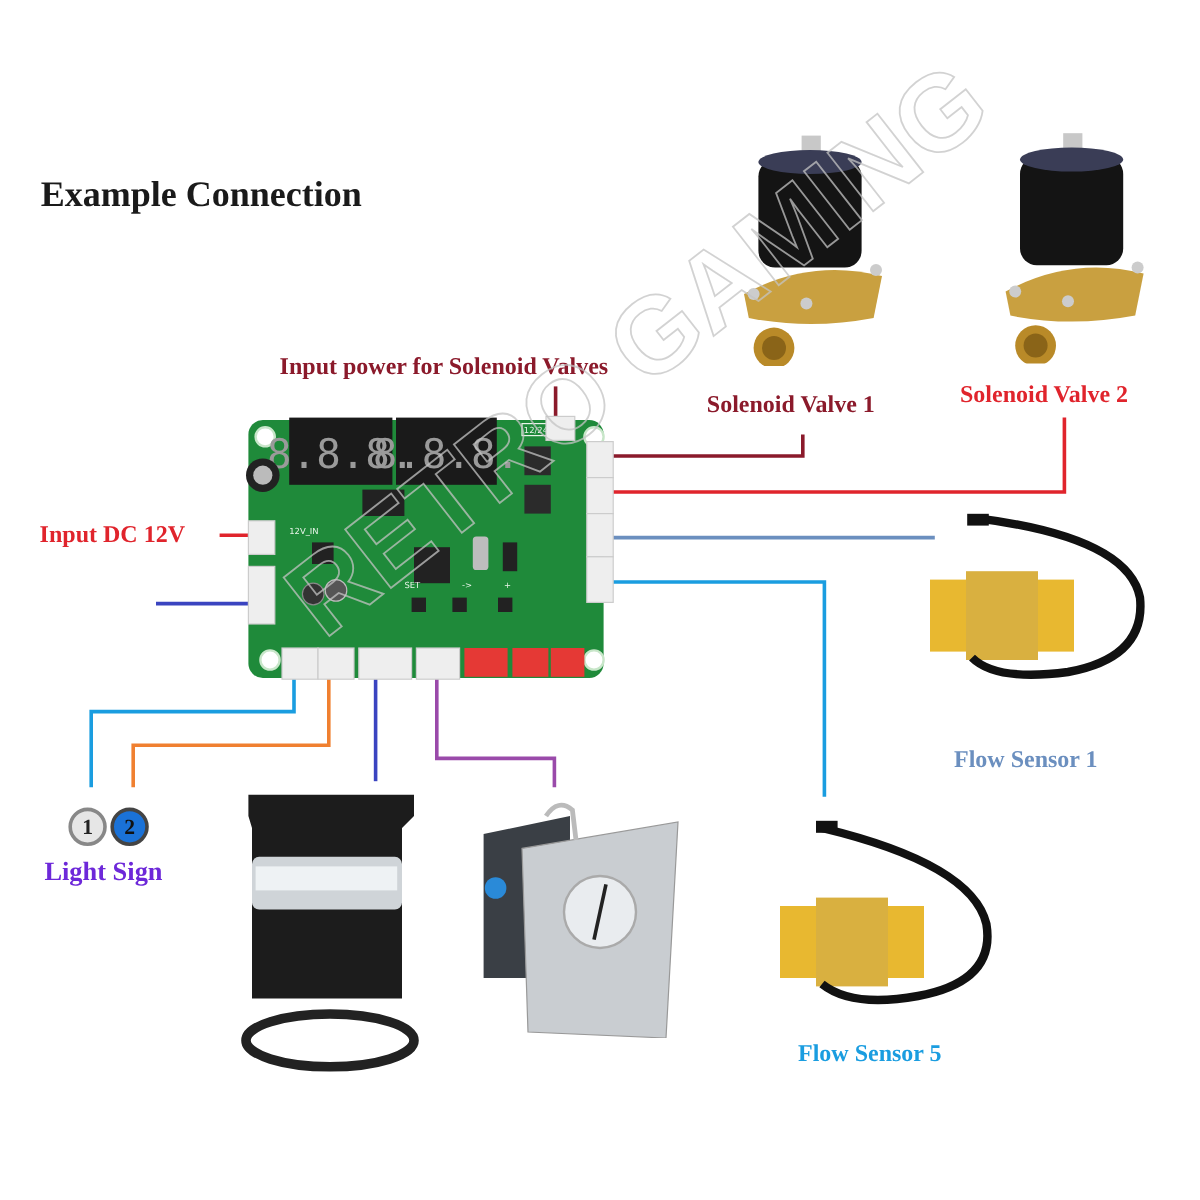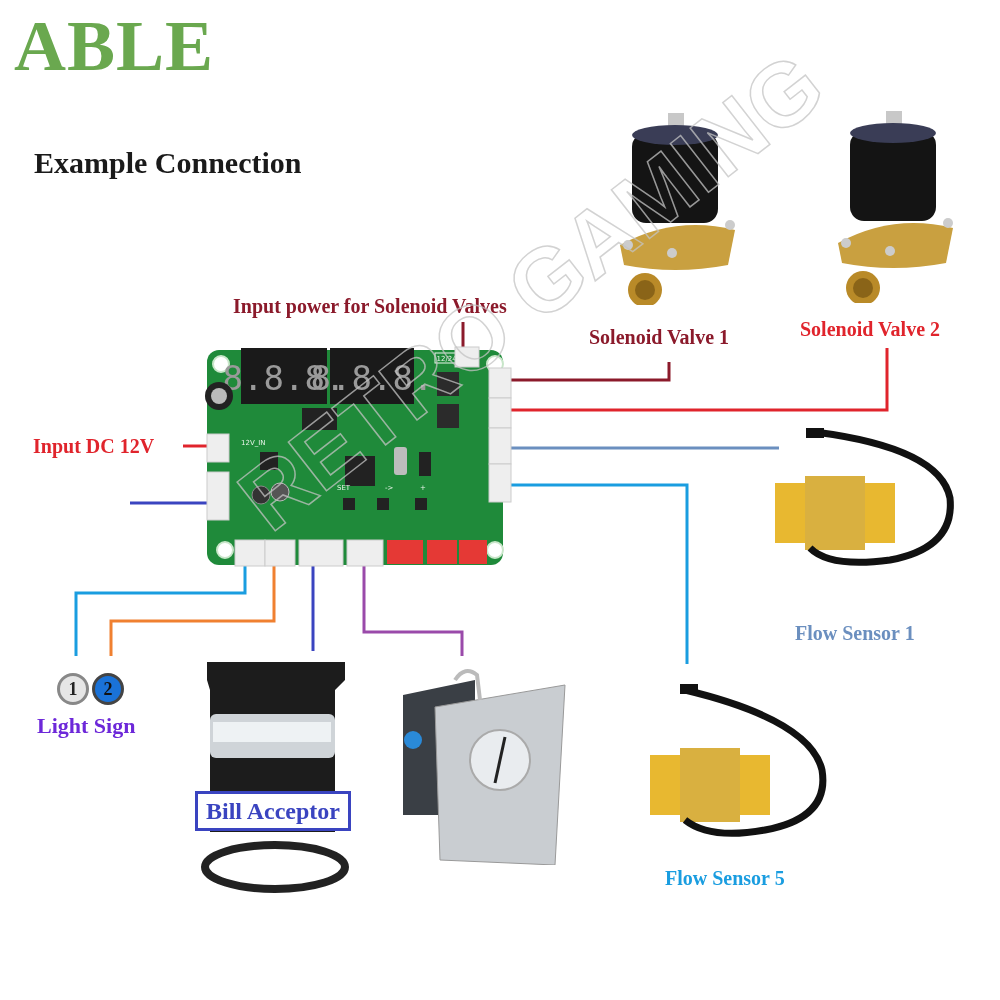--- a/index.html
+++ b/index.html
@@ -9,21 +9,20 @@
   .title { left:34px; font-size:30px; font-weight:bold; color:#1a1a1a; line-height:36px; }
   .lbl { font-weight:bold; white-space:nowrap; line-height:24px; }
   svg.wires { position:absolute; left:0; top:0; }
   .box { position:absolute; background:#fff; border:3px solid; padding:2px 8px; font-weight:bold; font-size:24px; white-space:nowrap; line-height:30px; }
 </style>
 </head>
 <body>
 
 <div id="canvas">
 
-  <div class="abs brand">ABLE</div>
   <div class="abs title" style="top:145px;">Example Connection</div>
 
   <svg class="wires" width="1000" height="1000" viewBox="0 0 1000 1000">
 
     <line x1="463" y1="322" x2="463" y2="362" stroke="#8b1a2b" stroke-width="3"></line>
     <circle cx="463" cy="364" r="5" fill="#8b1a2b"></circle>
 
     <polyline points="500,380 669,380 669,362" fill="none" stroke="#8b1a2b" stroke-width="3"></polyline>
     <circle cx="500" cy="380" r="5" fill="#8b1a2b"></circle>
 
@@ -172,17 +171,16 @@
 
   <svg class="abs" style="left:395px; top:665px;" width="180" height="200" viewBox="0 0 180 200">
     <path d="M8,30 L80,15 L80,150 L8,150 Z" fill="#3a3f45"></path>
     <path d="M40,42 L170,20 L160,200 L45,195 Z" fill="#c9cdd1" stroke="#999" stroke-width="1"></path>
     <circle cx="105" cy="95" r="30" fill="#e9ecef" stroke="#aaa" stroke-width="2"></circle>
     <line x1="110" y1="72" x2="100" y2="118" stroke="#222" stroke-width="3"></line>
     <circle cx="18" cy="75" r="9" fill="#2a8ad8"></circle>
     <path d="M60,15 Q70,0 82,10 L85,35" fill="none" stroke="#bbb" stroke-width="4"></path>
   </svg>
 
-  <div class="box" style="left:195px; top:791px; border-color:#3a44c0; color:#3a44c0;">Bill Acceptor</div>
 
   <div class="abs" style="left:220px; top:470px; transform:rotate(-38deg); transform-origin:left top; font-family:'Liberation Sans','DejaVu Sans',sans-serif; font-size:90px; font-weight:bold; color:transparent; -webkit-text-stroke:1.5px #c4c4c4; white-space:nowrap; opacity:0.75; pointer-events:none;">RETRO GAMING</div>
 
 </div>
 
 </body></html>

